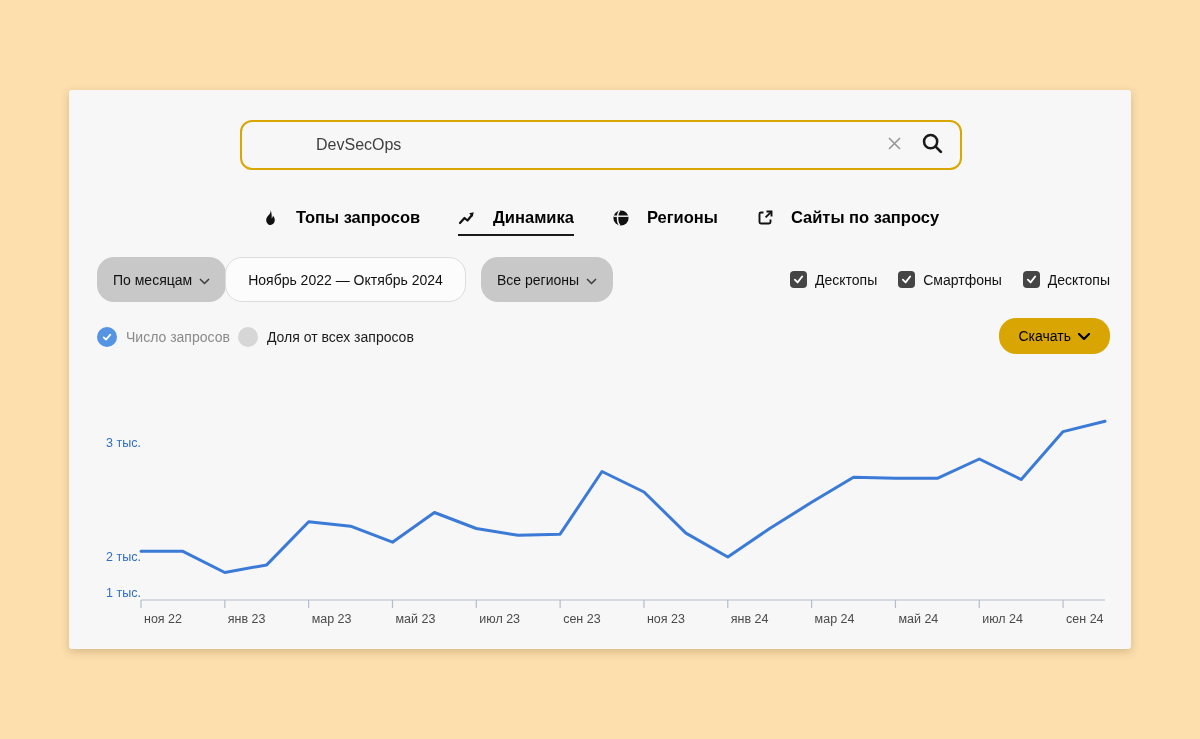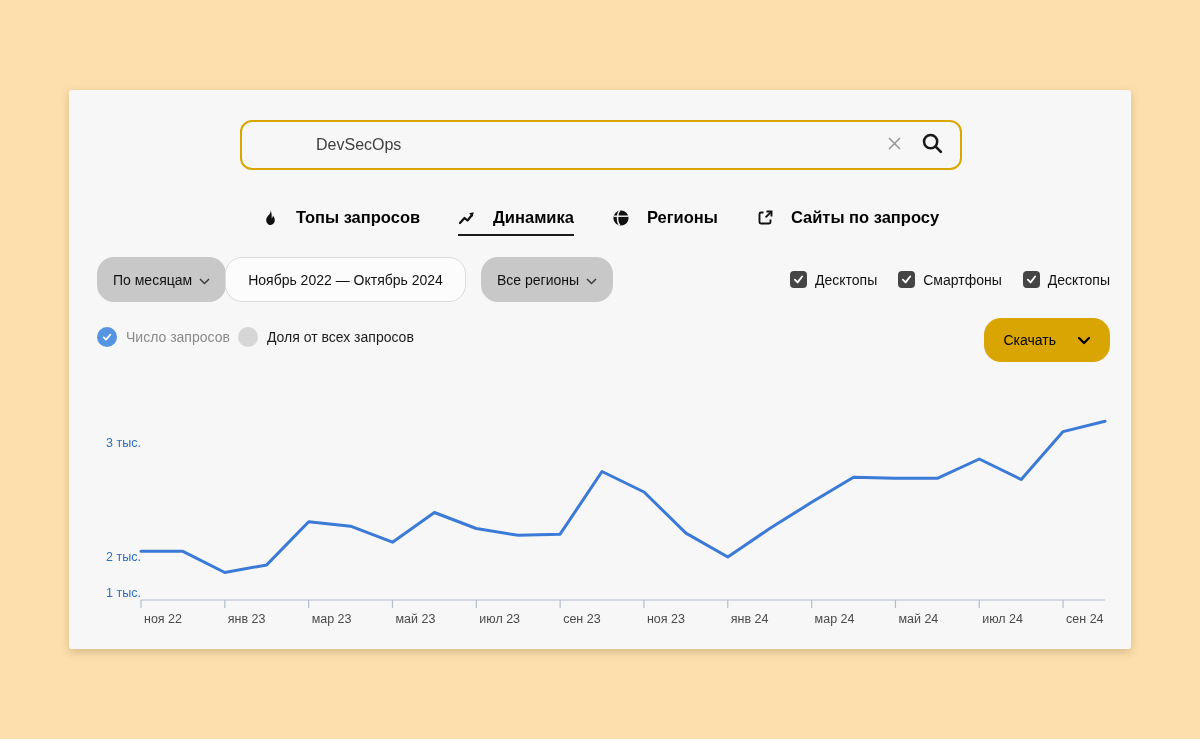--- a/index.html
+++ b/index.html
@@ -40,22 +40,22 @@
   .metrics{position:absolute;left:28px;top:230px;height:34px;display:flex;align-items:center;gap:8px;}
   .radio{display:flex;align-items:center;gap:9px;font-size:14px;cursor:pointer;}
   .dot{width:20px;height:20px;border-radius:50%;background:#d6d6d6;display:flex;
     align-items:center;justify-content:center;}
   .radio .dot svg{visibility:hidden;}
   .radio.on .dot{background:#5494e2;}
   .radio.on .dot svg{visibility:visible;}
   .radio.on .lab{color:#8a8a8a;}
   .radio .lab{color:#1c1c1c;}
   
-  .download{position:absolute;top:228px;right:21px;height:44px;border-radius:17px;
-    background:#d9a502;border:none;display:flex;align-items:center;gap:22px;
+  .download{position:absolute;top:228px;right:21px;height:36px;border-radius:17px;
+    background:#d9a502;border:none;display:flex;align-items:center;gap:7px;
     padding:0 20px;font-size:14px;font-weight:500;color:#000;cursor:pointer;
     font-family:"Liberation Sans",sans-serif;}
   
   #chart-svg{position:absolute;left:0;top:0;width:1062px;height:559px;}
   #chart-svg text{font-family:"Liberation Sans",sans-serif;}
   .ylab{fill:#2f6ec0;font-size:12.5px;font-weight:500;}
   .xlab{fill:#4a4a4a;font-size:12.5px;}
 </style>
 </head>
 <body>

